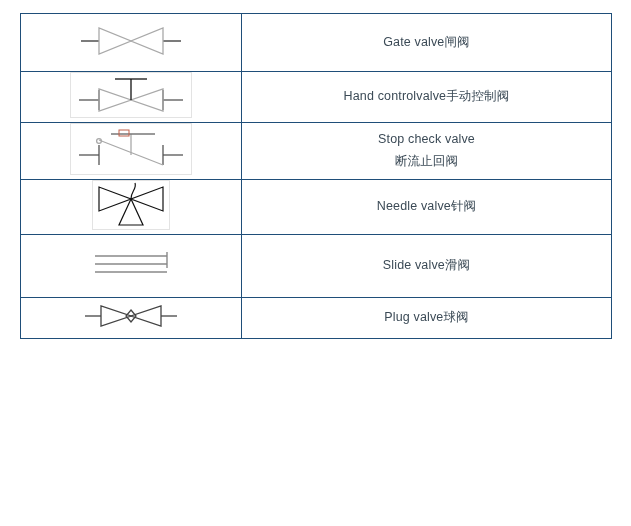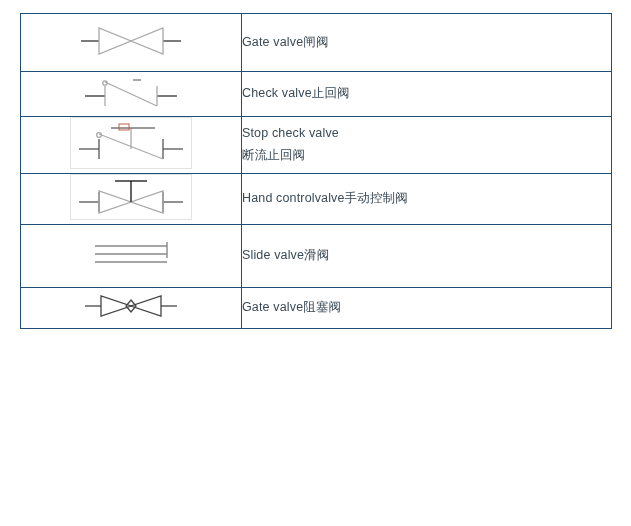--- a/index.html
+++ b/index.html
@@ -23,20 +23,21 @@
   }
 
   table.valve-table {
     position: absolute;
     left: 20px;
     top: 13px;
     width: 591px;
     border-collapse: collapse;
     table-layout: fixed;
     background: #ffffff;
+    text-align: center;
   }
 
   table.valve-table td {
     border: 1px solid #1f4e79;
     padding: 0;
     vertical-align: middle;
     background: #ffffff;
   }
 
   td.sym-cell {
@@ -95,38 +96,42 @@
           </span>
         </td>
         <td class="desc-cell">
           <span class="desc-line">Gate valve闸阀</span>
         </td>
       </tr>
 
 
 
 
-      <tr style="height:43px">
-        <td class="sym-cell">
-          <span class="sym-wrap">
-            <svg width="120" height="40" viewBox="0 0 120 40">
+
+      <tr style="height:50px">
+        <td class="sym-cell">
+          <span class="sym-wrap framed">
+            <svg width="120" height="44" viewBox="0 0 120 44">
               <g stroke="#a9a9a9" stroke-width="1.3" fill="none">
-                <line x1="14" y1="24" x2="34" y2="24" stroke="#333"></line>
-                <line x1="86" y1="24" x2="106" y2="24" stroke="#333"></line>
-                <line x1="34" y1="14" x2="34" y2="34"></line>
-                <line x1="86" y1="14" x2="86" y2="34"></line>
-                <line x1="34" y1="10" x2="86" y2="34"></line>
-                <circle cx="34" cy="11" r="2.2"></circle>
-                <line x1="62" y1="8" x2="70" y2="8" stroke="#777"></line>
-              </g>
-            </svg>
-          </span>
-        </td>
-        <td class="desc-cell">
-          <span class="desc-line">Check valve止回阀</span>
+                <line x1="8" y1="27" x2="28" y2="27" stroke="#555"></line>
+                <line x1="92" y1="27" x2="112" y2="27" stroke="#555"></line>
+                <line x1="28" y1="17" x2="28" y2="37" stroke="#555"></line>
+                <line x1="92" y1="17" x2="92" y2="37" stroke="#555"></line>
+                <path d="M28 16 L28 38 L60 27 Z"></path>
+                <path d="M92 16 L92 38 L60 27 Z"></path>
+              </g>
+              <g stroke="#111" stroke-width="1.3" fill="none">
+                <line x1="60" y1="6" x2="60" y2="27"></line>
+                <line x1="44" y1="6" x2="76" y2="6"></line>
+              </g>
+            </svg>
+          </span>
+        </td>
+        <td class="desc-cell">
+          <span class="desc-line">Hand controlvalve手动控制阀</span>
         </td>
       </tr>
 
       <tr style="height:57px">
         <td class="sym-cell">
           <span class="sym-wrap framed">
             <svg width="120" height="50" viewBox="0 0 120 50">
               <g stroke="#a9a9a9" stroke-width="1.3" fill="none">
                 <line x1="8" y1="31" x2="28" y2="31" stroke="#555"></line>
                 <line x1="92" y1="31" x2="112" y2="31" stroke="#555"></line>
@@ -142,44 +147,37 @@
               </g>
             </svg>
           </span>
         </td>
         <td class="desc-cell">
           <span class="desc-line">Stop check valve</span>
           <span class="desc-line">断流止回阀</span>
         </td>
       </tr>
 
-      <tr style="height:50px">
+      <tr style="height:55px">
         <td class="sym-cell">
           <span class="sym-wrap framed">
-            <svg width="120" height="44" viewBox="0 0 120 44">
-              <g stroke="#a9a9a9" stroke-width="1.3" fill="none">
-                <line x1="8" y1="27" x2="28" y2="27" stroke="#555"></line>
-                <line x1="92" y1="27" x2="112" y2="27" stroke="#555"></line>
-                <line x1="28" y1="17" x2="28" y2="37" stroke="#555"></line>
-                <line x1="92" y1="17" x2="92" y2="37" stroke="#555"></line>
-                <path d="M28 16 L28 38 L60 27 Z"></path>
-                <path d="M92 16 L92 38 L60 27 Z"></path>
-              </g>
-              <g stroke="#111" stroke-width="1.3" fill="none">
-                <line x1="60" y1="6" x2="60" y2="27"></line>
-                <line x1="44" y1="6" x2="76" y2="6"></line>
-              </g>
-            </svg>
-          </span>
-        </td>
-        <td class="desc-cell">
-          <span class="desc-line">Hand controlvalve手动控制阀</span>
-        </td>
-      </tr>
-
+            <svg width="76" height="48" viewBox="0 0 76 48">
+              <g stroke="#111" stroke-width="1.2" fill="none">
+                <path d="M6 6 L6 30 L38 18 Z"></path>
+                <path d="M70 6 L70 30 L38 18 Z"></path>
+                <path d="M38 18 L26 44 L50 44 Z"></path>
+                <path d="M38 18 C 38 10, 44 8, 42 2"></path>
+              </g>
+            </svg>
+          </span>
+        </td>
+        <td class="desc-cell">
+          <span class="desc-line">Needle valve针阀</span>
+        </td>
+      </tr>
 
       <tr style="height:63px">
         <td class="sym-cell">
           <span class="sym-wrap">
             <svg width="120" height="36" viewBox="0 0 120 36">
               <g stroke="#888" stroke-width="1.4" fill="none">
                 <line x1="24" y1="10" x2="96" y2="10"></line>
                 <line x1="24" y1="18" x2="96" y2="18"></line>
                 <line x1="24" y1="26" x2="96" y2="26"></line>
                 <line x1="96" y1="6" x2="96" y2="22"></line>
@@ -200,20 +198,20 @@
                 <line x1="14" y1="18" x2="30" y2="18"></line>
                 <line x1="90" y1="18" x2="106" y2="18"></line>
                 <path d="M30 8 L30 28 L60 18 Z"></path>
                 <path d="M90 8 L90 28 L60 18 Z"></path>
                 <path d="M60 12 L65 18 L60 24 L55 18 Z"></path>
               </g>
             </svg>
           </span>
         </td>
         <td class="desc-cell">
-          <span class="desc-line">Gate valve阻塞阀</span>
+          <span class="desc-line">Plug valve球阀</span>
         </td>
       </tr>
 
     </tbody>
   </table>
 
 </div>
 
 </body></html>

